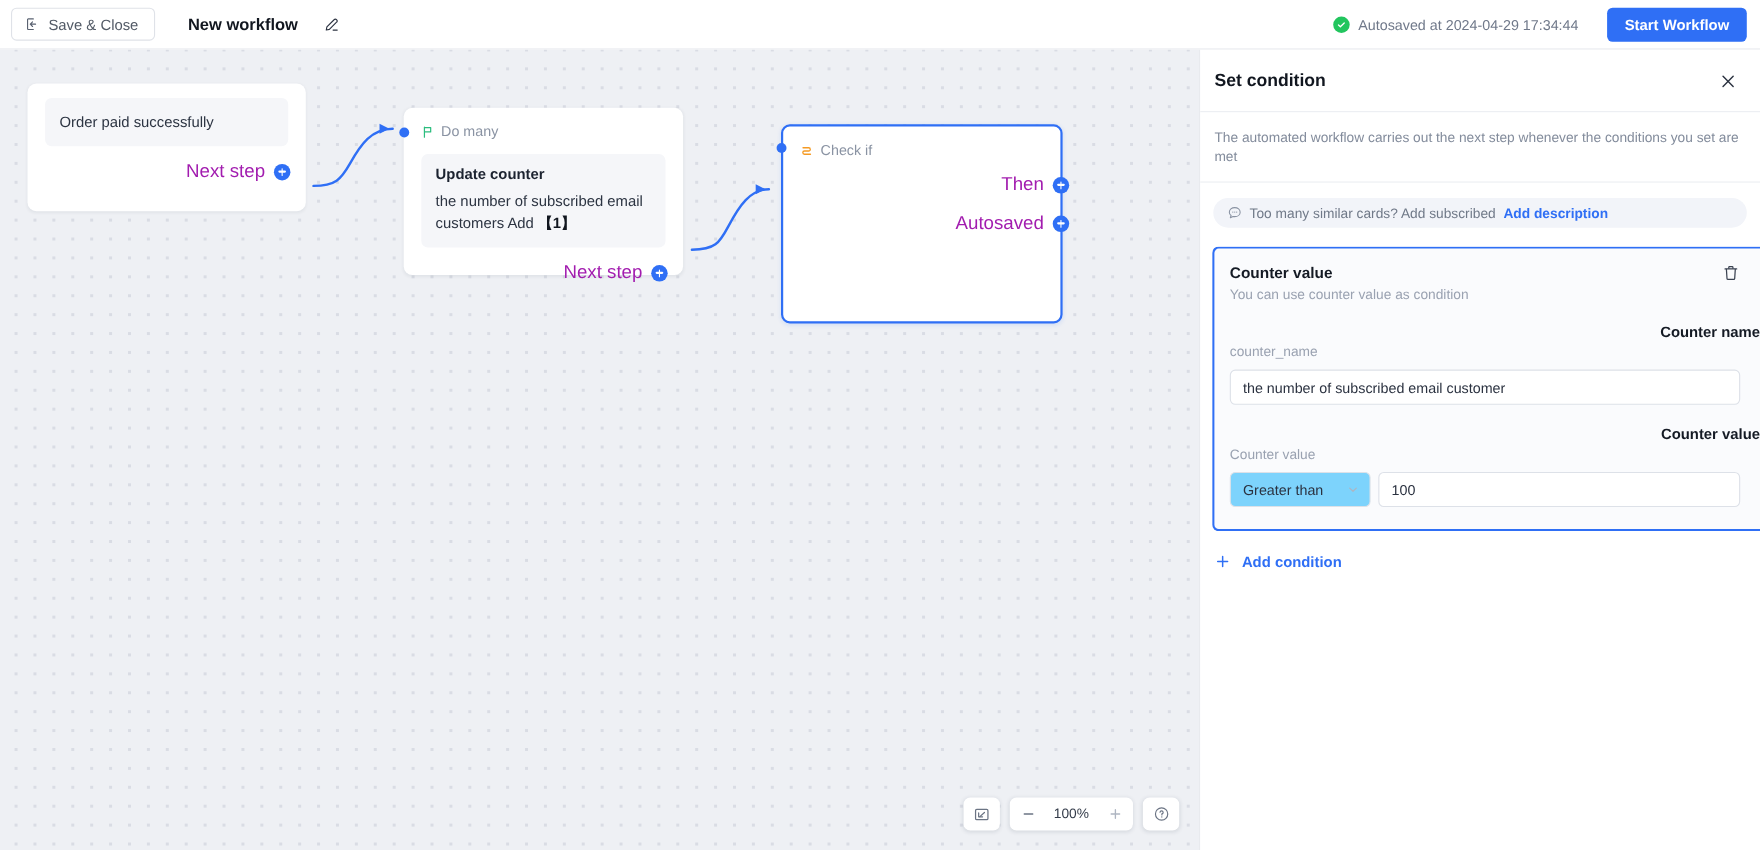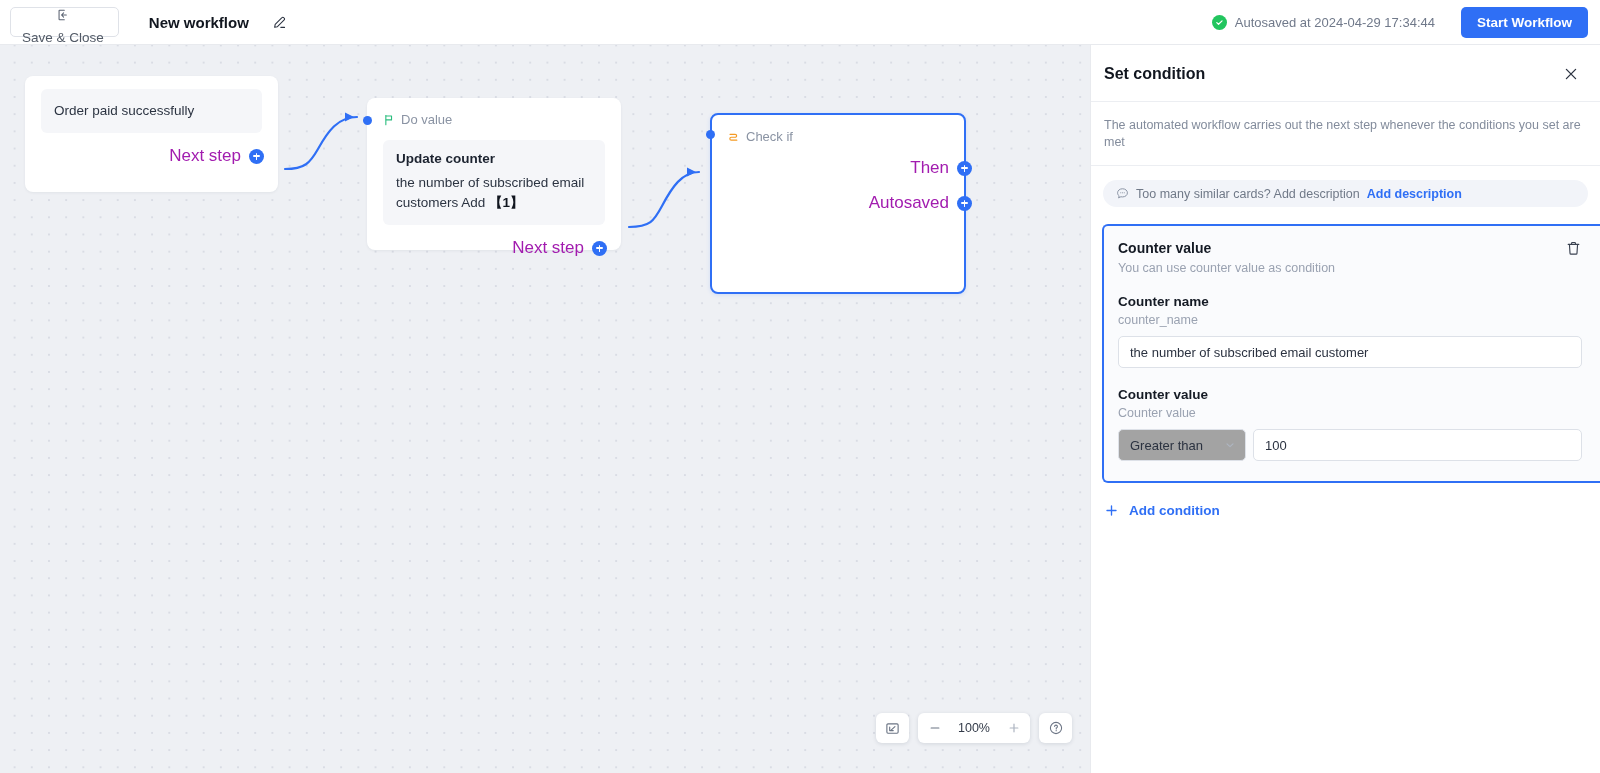--- a/index.html
+++ b/index.html
@@ -24,21 +24,20 @@
   }
   .save-close-btn {
     margin-left: 10px;
     height: 30px;
     padding: 0 14px 0 11px;
     display: flex; align-items: center; gap: 8px;
     border: 1px solid #dfe2e8;
     border-radius: 5px;
     background: #fff;
     cursor: pointer;
-    flex-direction: column;
   }
   .save-close-label {
     font-size: 13.5px; color: #4b5costs; color: #525a66; white-space: nowrap;
   }
   .wf-title-wrap {
     display: flex; align-items: center; gap: 23px;
     margin-left: 30px;
   }
   .wf-title {
     font-size: 15px; font-weight: bold; color: #11161f; white-space: nowrap;
@@ -133,21 +132,21 @@
   }
   .port-dot {
     position: absolute;
     width: 9px; height: 9px; border-radius: 50%;
     background: #2f6ff5;
   }
   .edge-svg { position: absolute; top: 0; left: 0; pointer-events: none; }
 
   
   .canvas-toolbar {
-    position: absolute; right: 18px; bottom: 30px;
+    position: absolute; right: 18px; bottom: 18px;
     display: flex; align-items: flex-end; gap: 9px;
     z-index: 20;
   }
   .tb-group {
     display: flex; align-items: center;
     background: #fff; border-radius: 6px;
     box-shadow: 0 1px 4px rgba(20,30,55,0.12);
     height: 30px;
   }
   .tb-btn {
@@ -207,39 +206,39 @@
     position: relative;
   }
   .cond-row-top { display: flex; align-items: flex-start; }
   .cond-title { font-size: 14px; font-weight: bold; color: #141a24; }
   .cond-sub { font-size: 12.5px; color: #9aa2b1; margin-top: 5px; }
   .trash-btn {
     margin-left: auto; margin-right: 18px; cursor: pointer;
     color: #3a4251; display: flex;
   }
   .field-label {
-    font-size: 13.5px; font-weight: bold; color: #141a24; margin-top: 19px;
+    font-size: 13.5px; font-weight: bold; color: #141a24; margin-top: 19px; text-align: right;
   }
   .field-hint { font-size: 12.5px; color: #9aa2b1; margin-top: 4px; }
   .text-input {
     margin-top: 9px; margin-right: 18px;
     height: 32px;
     border: 1px solid #dde1e8; border-radius: 5px;
     background: #fff;
     font-size: 13px; color: #2b3240;
     font-family: inherit;
     padding: 0 11px;
     width: calc(100% - 18px);
     outline: none;
   }
   .value-row { display: flex; gap: 7px; margin-top: 9px; margin-right: 18px; }
   .select-box {
     width: 128px; height: 32px;
     border: 1px solid #dde1e8; border-radius: 5px;
-    background: #a3a3a3;
+    background: #7dd3fc;
     display: flex; align-items: center;
     padding: 0 9px 0 11px;
     cursor: pointer;
   }
   .select-value { font-size: 13px; color: #2b3240; }
   .select-chevron { margin-left: auto; color: #aeb5c1; display: flex; }
   .num-input {
     flex: 1; height: 32px;
     border: 1px solid #dde1e8; border-radius: 5px;
     background: #fff;
@@ -316,21 +315,21 @@
 
     <div class="node" style="left:367px; top:53px; width:254px; height:152px;">
       <span class="port-dot" style="left:-4px; top:18px;"></span>
       <div class="node-head">
         <span style="display:flex">
           <svg width="11" height="12" viewBox="0 0 12 13" fill="none">
             <path d="M3.1 1.6v10" stroke="#2bbd7e" stroke-width="1.2" stroke-linecap="round"></path>
             <path d="M3.1 2.1h6.2v4.3H3.1" stroke="#2bbd7e" stroke-width="1.2" stroke-linejoin="round"></path>
           </svg>
         </span>
-        <span class="node-head-label">Do value</span>
+        <span class="node-head-label">Do many</span>
       </div>
       <div class="node-body">
         <div class="node-body-title">Update counter</div>
         <div class="node-body-text">
           <span>the number of subscribed email customers Add</span>
           <b>【1】</b>
         </div>
       </div>
       <div class="node-foot" style="padding-right:14px; margin-top:13px;">
         <span class="foot-label">Next step</span>
@@ -417,21 +416,21 @@
     <div style="height:14px;"></div>
     <div class="desc-banner">
       <span style="display:flex">
         <svg width="13" height="13" viewBox="0 0 14 14" fill="none">
           <path d="M7 1.9c3 0 5.3 1.9 5.3 4.4S10 10.7 7 10.7c-.6 0-1.2-.1-1.7-.2l-2.6 1.2.7-2.1C2.3 8.8 1.7 7.7 1.7 6.3 1.7 3.8 4 1.9 7 1.9Z" stroke="#8a93a3" stroke-width="1.05" stroke-linejoin="round"></path>
           <circle cx="5.1" cy="6.2" r=".62" fill="#8a93a3"></circle>
           <circle cx="7" cy="6.2" r=".62" fill="#8a93a3"></circle>
           <circle cx="8.9" cy="6.2" r=".62" fill="#8a93a3"></circle>
         </svg>
       </span>
-      <span class="desc-banner-text">Too many similar cards? Add description</span>
+      <span class="desc-banner-text">Too many similar cards? Add subscribed</span>
       <span class="desc-banner-link">Add description</span>
     </div>
 
     <div class="cond-card">
       <div class="cond-row-top">
         <div>
           <div class="cond-title">Counter value</div>
           <div class="cond-sub">You can use counter value as condition</div>
         </div>
         <span class="trash-btn">

